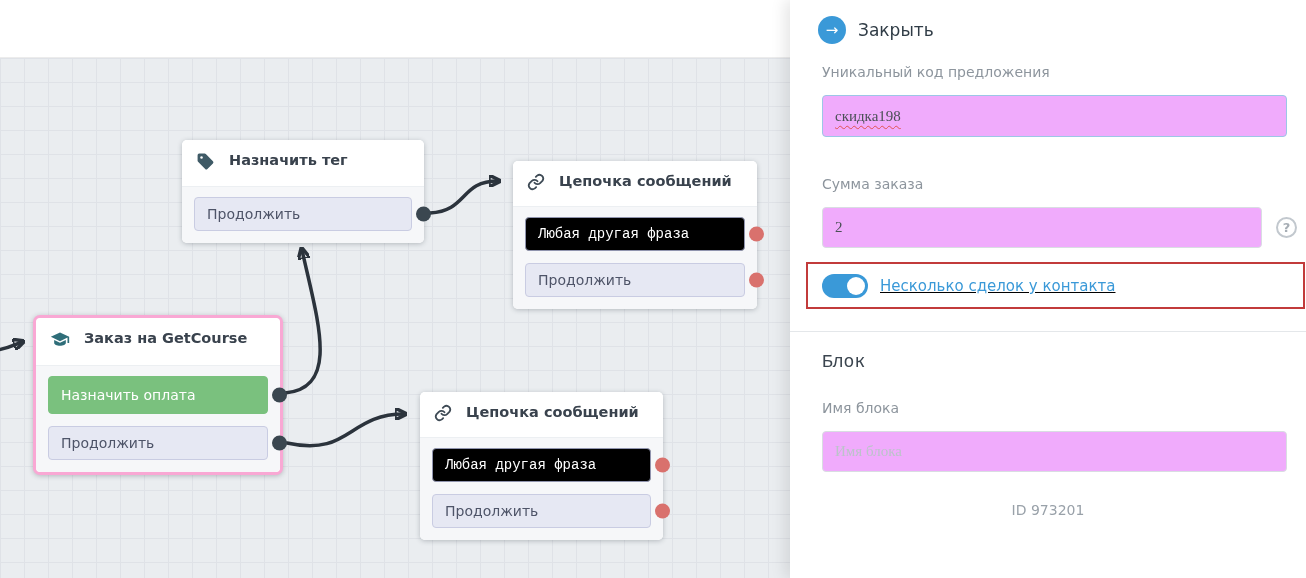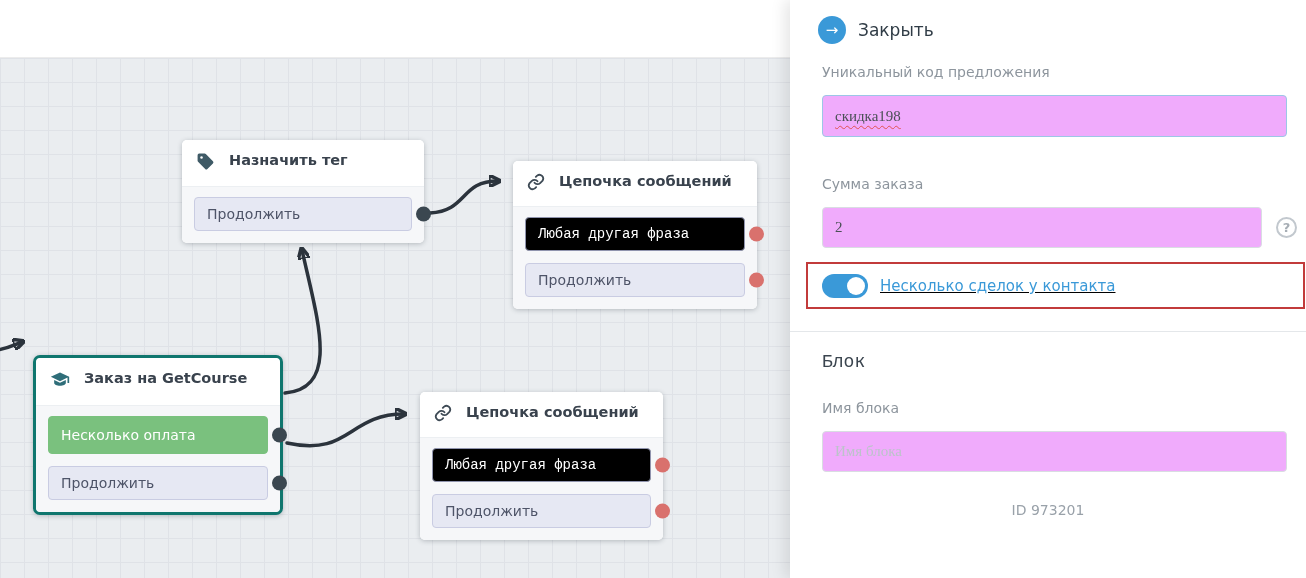--- a/index.html
+++ b/index.html
@@ -19,21 +19,21 @@
       linear-gradient(#dfe2e7 1px, transparent 1px),
       linear-gradient(90deg,#dfe2e7 1px, transparent 1px);
     background-size:24px 24px;
   }
   .topbar { position:absolute; top:0; left:0; width:100%; height:58px; background:#fff; border-bottom:1px solid #ececec; }
 
   .node {
     position:absolute; background:#fff; border-radius:5px;
     box-shadow:0 1px 5px rgba(40,50,60,.28);
   }
-  .node.selected { border:3px solid #0f766e; border-radius:7px;margin-top:40px; }
+  .node.selected { border:3px solid #f9a8d4; border-radius:7px; }
   .node-header {
     display:flex; align-items:flex-start; gap:14px;
     padding:12px 14px; font-size:14.5px; font-weight:bold; color:#39424d;
     background:#fff; border-radius:5px 5px 0 0;
   }
   .node-body {
     padding:10px 12px 12px; display:flex; flex-direction:column; gap:12px;
     background:#f6f7f9; border-top:1px solid #eceff2; border-radius:0 0 5px 5px;
   }
   .nbtn {
@@ -151,21 +151,21 @@
       <span>
         <svg width="20" height="20" viewBox="0 0 24 24" fill="#2f6e79">
             <path d="M12 3L1 8.2l11 5.2 9-4.3v6.4h2V8.2L12 3z"></path>
             <path d="M5 12v3.6c0 1.9 3.1 3.4 7 3.4s7-1.5 7-3.4V12l-7 3.3L5 12z"></path>
           </svg>
       </span>
       <span>Заказ на GetCourse</span>
     </div>
     <div class="node-body">
       <div class="nbtn nbtn-green">
-        <span>Несколько оплата</span>
+        <span>Назначить оплата</span>
         <span class="port port-dark"></span>
       </div>
       <div class="nbtn">
         <span>Продолжить</span>
         <span class="port port-dark"></span>
       </div>
     </div>
   </div>
 
   <div class="node" style="left:420px; top:392px; width:243px;">

